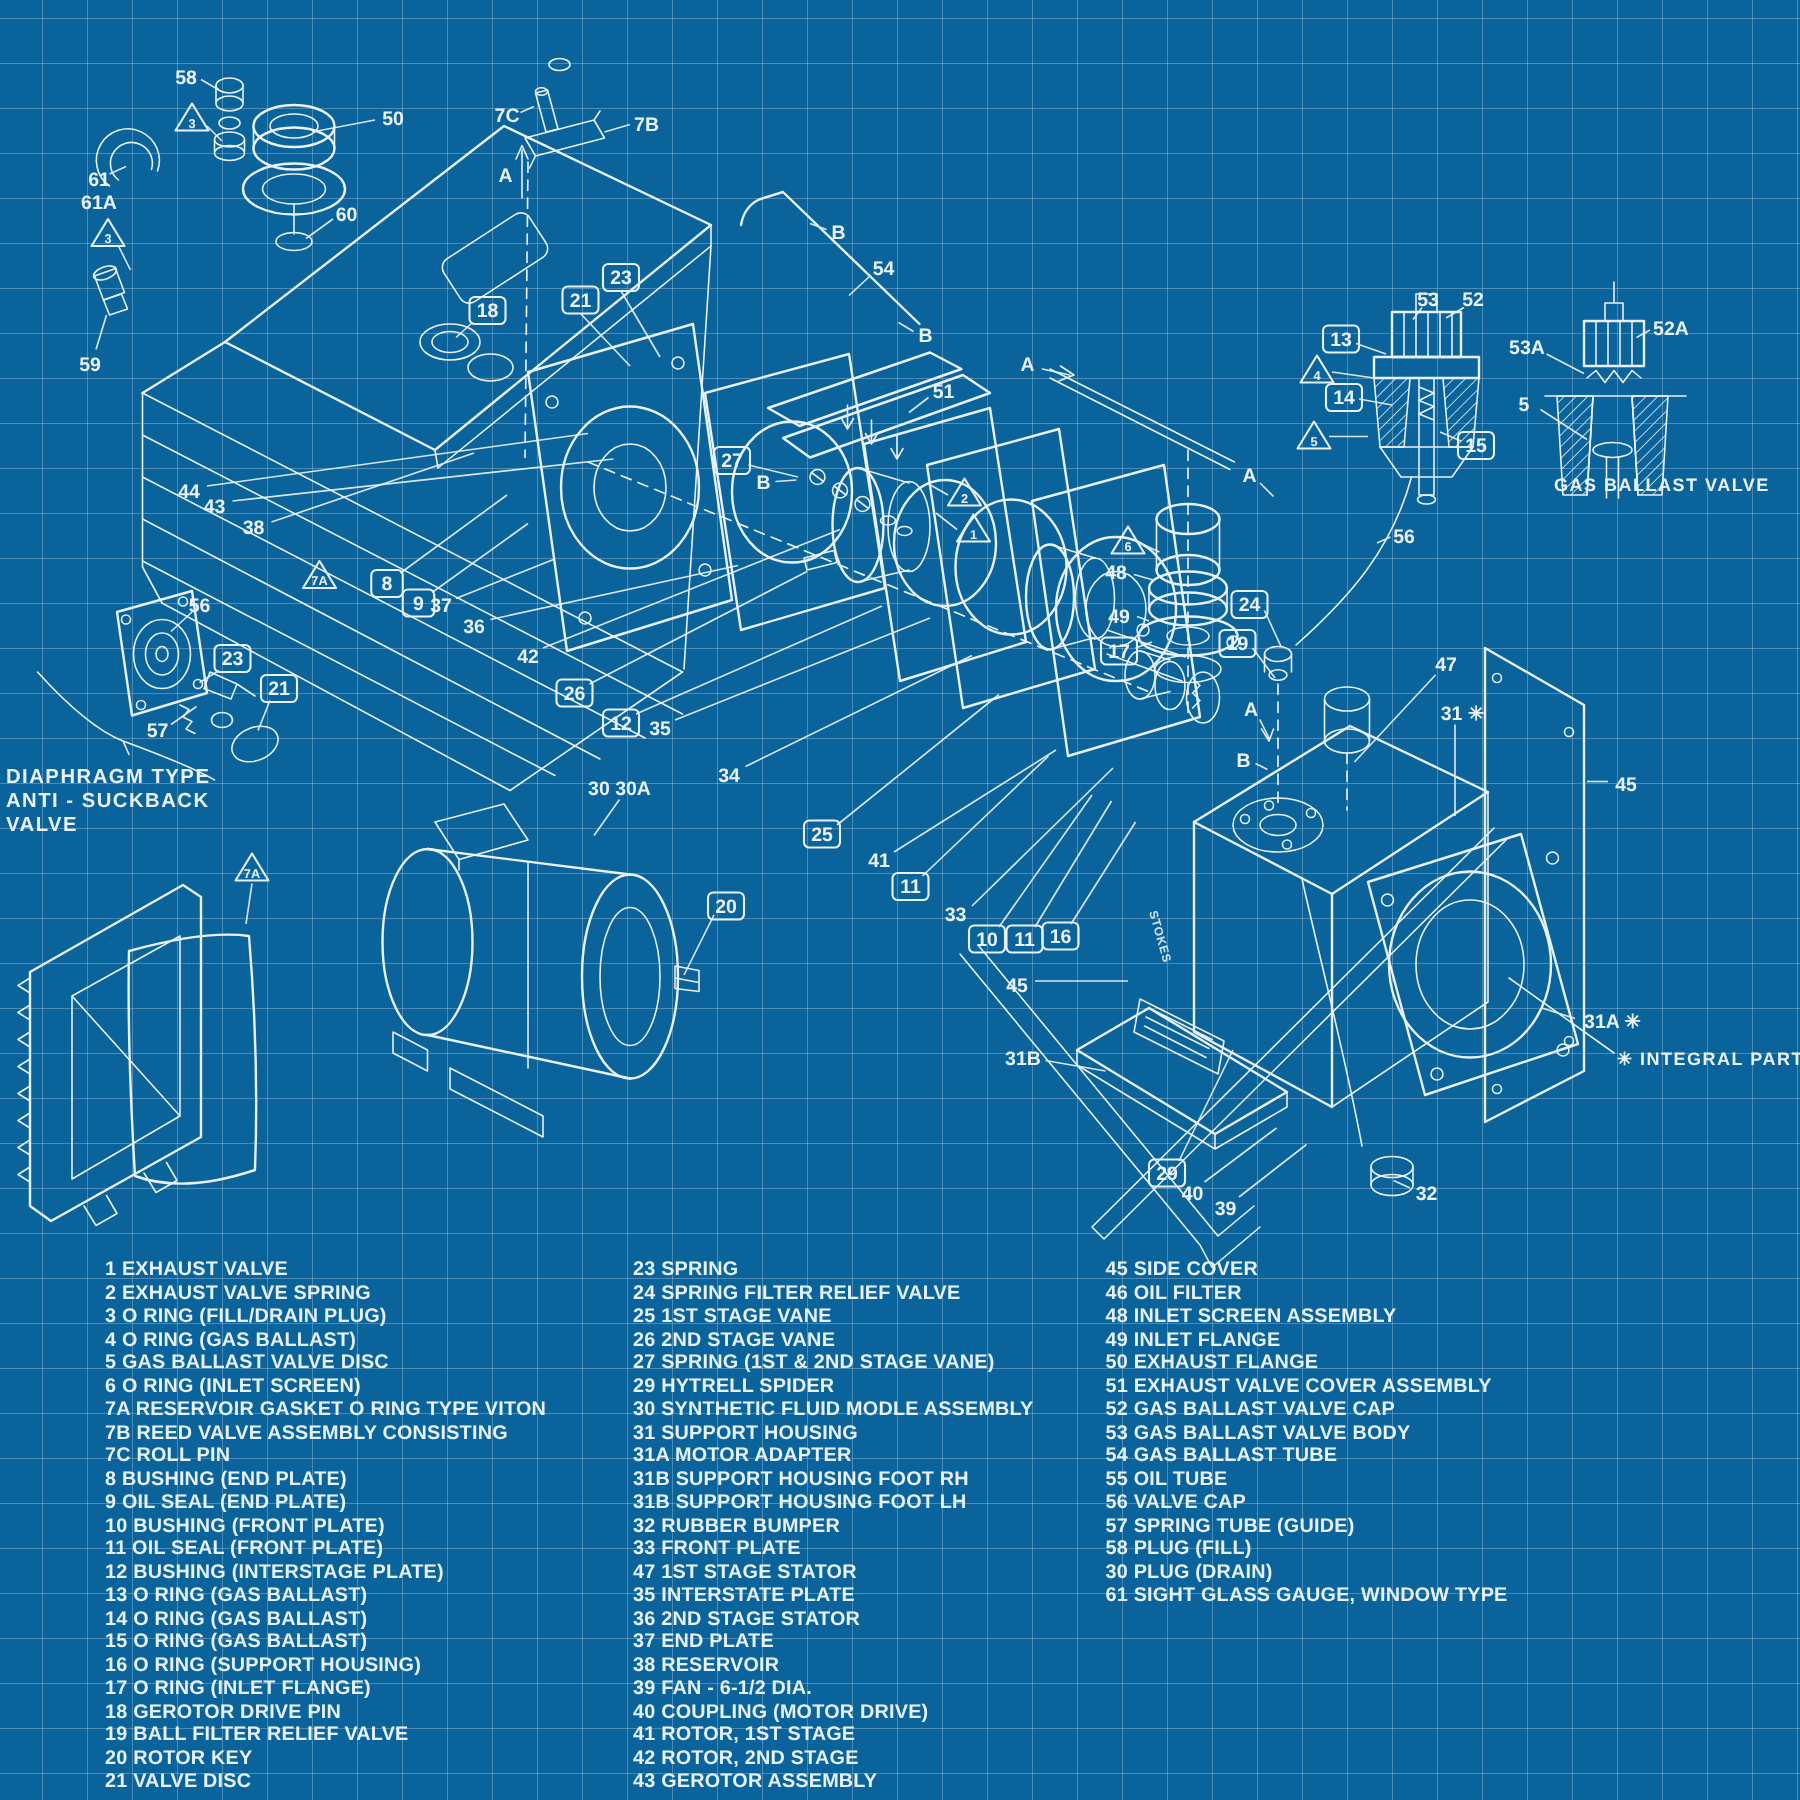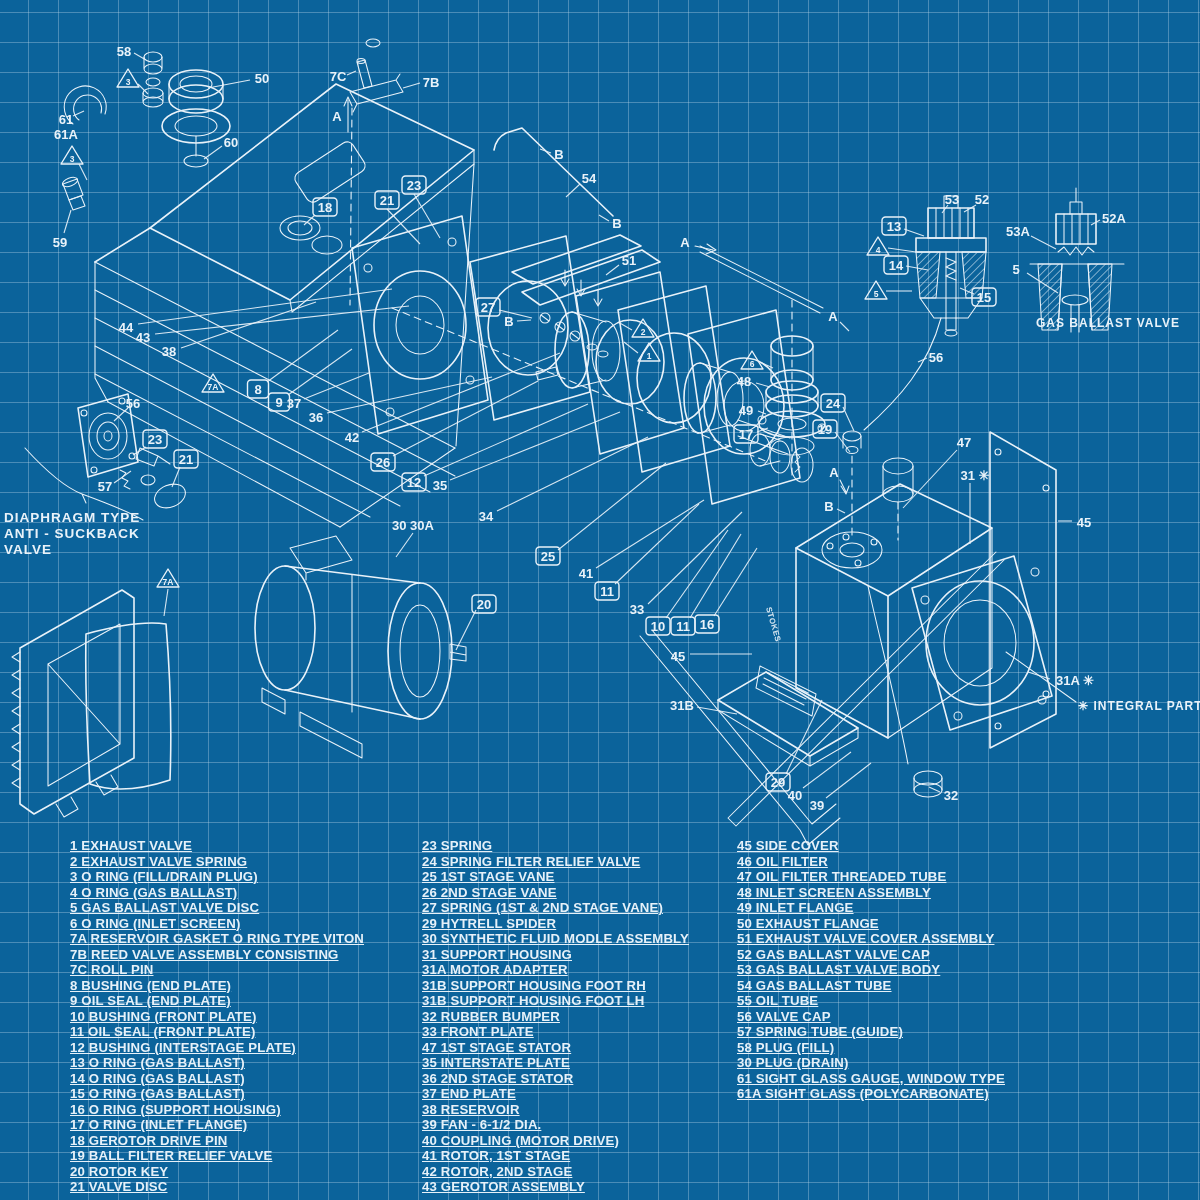--- a/index.html
+++ b/index.html
@@ -19,21 +19,21 @@
   .ink .thin{stroke-width:1.05;}
   .ink .dash{stroke-dasharray:7 5;stroke-width:1.1;}
   .ink .hatchfill{fill:url(#hatch);}
   text{fill:#e9f2f9;}
   .lbl{font-family:"Liberation Sans",sans-serif;font-weight:700;font-size:13px;}
   .lblS{font-family:"Liberation Sans",sans-serif;font-weight:700;font-size:8.5px;}
   .cap{font-family:"Liberation Sans",sans-serif;font-weight:700;font-size:13.5px;letter-spacing:1px;}
   .capS{font-family:"Liberation Sans",sans-serif;font-weight:700;font-size:12px;letter-spacing:1px;}
   .brand{font-family:"Liberation Sans",sans-serif;font-weight:700;font-size:8px;letter-spacing:.5px;opacity:.9;}
   .parts{position:absolute;left:0;top:838px;width:1200px;color:#e6f1f9;}
-  .pcol{position:absolute;top:0;text-decoration:underline;}
+  .pcol{position:absolute;top:0;}
   .pcol div{font-size:13.2px;font-weight:700;line-height:15.5px;letter-spacing:.15px;white-space:nowrap;}
   #col1{left:70px;width:350px;}
   #col2{left:422px;width:312px;}
   #col3{left:737px;width:400px;}
 </style>
 </head>
 <body>
 
 <div class="stage">
 
@@ -701,31 +701,29 @@
         <div>38 RESERVOIR</div>
         <div>39 FAN - 6-1/2 DIA.</div>
         <div>40 COUPLING (MOTOR DRIVE)</div>
         <div>41 ROTOR, 1ST STAGE</div>
         <div>42 ROTOR, 2ND STAGE</div>
         <div>43 GEROTOR ASSEMBLY</div>
       </div>
   <div class="pcol" id="col3">
         <div>45 SIDE COVER</div>
         <div>46 OIL FILTER</div>
-        <div>47 OIL FILTER THREADED TUBE</div>
         <div>48 INLET SCREEN ASSEMBLY</div>
         <div>49 INLET FLANGE</div>
         <div>50 EXHAUST FLANGE</div>
         <div>51 EXHAUST VALVE COVER ASSEMBLY</div>
         <div>52 GAS BALLAST VALVE CAP</div>
         <div>53 GAS BALLAST VALVE BODY</div>
         <div>54 GAS BALLAST TUBE</div>
         <div>55 OIL TUBE</div>
         <div>56 VALVE CAP</div>
         <div>57 SPRING TUBE (GUIDE)</div>
         <div>58 PLUG (FILL)</div>
         <div>30 PLUG (DRAIN)</div>
         <div>61 SIGHT GLASS GAUGE, WINDOW TYPE</div>
-        <div>61A SIGHT GLASS (POLYCARBONATE)</div>
       </div>
 </div>
 
 </div>
 
 </body></html>

